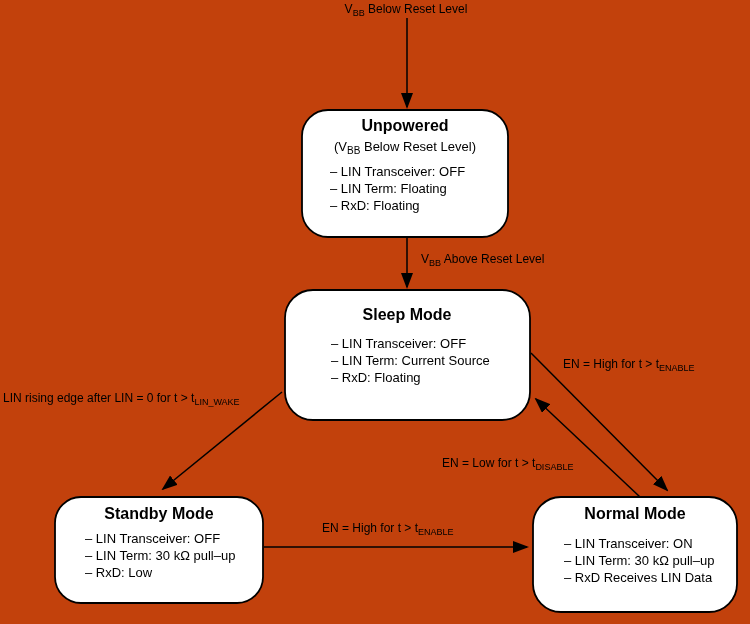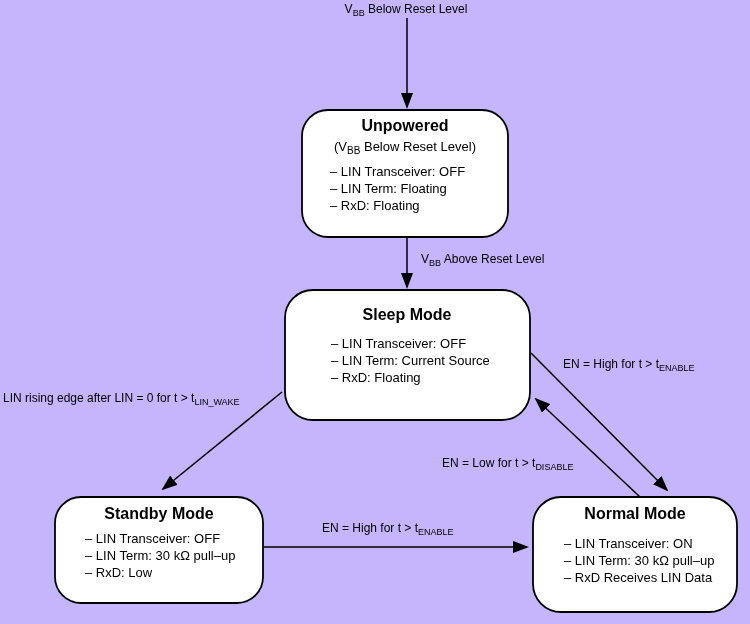--- a/index.html
+++ b/index.html
@@ -1,20 +1,20 @@
 <!DOCTYPE html>
 <html><head>
 <meta charset="utf-8">
 <style>
   html, body { margin: 0; padding: 0; background: #ffffff; }
   .canvas {
     position: relative;
     width: 750px;
     height: 624px;
-    background: #c4b5fd;
+    background: #c2410c;
     font-family: "Liberation Sans", sans-serif;
   }
   svg text { fill: #000000; }
   .state-box { fill: #ffffff; stroke: #000000; stroke-width: 1.8px; }
   .arrow { stroke: #000000; stroke-width: 1.5px; fill: none; }
   .title { font-family: "Liberation Sans", sans-serif; font-size: 16px; font-weight: bold; }
   .item  { font-family: "Liberation Sans", sans-serif; font-size: 13px; }
   .sub13 { font-size: 10px; }
   .lbl   { font-family: "Liberation Sans", sans-serif; font-size: 12px; }
   .sub12 { font-size: 9px; }

